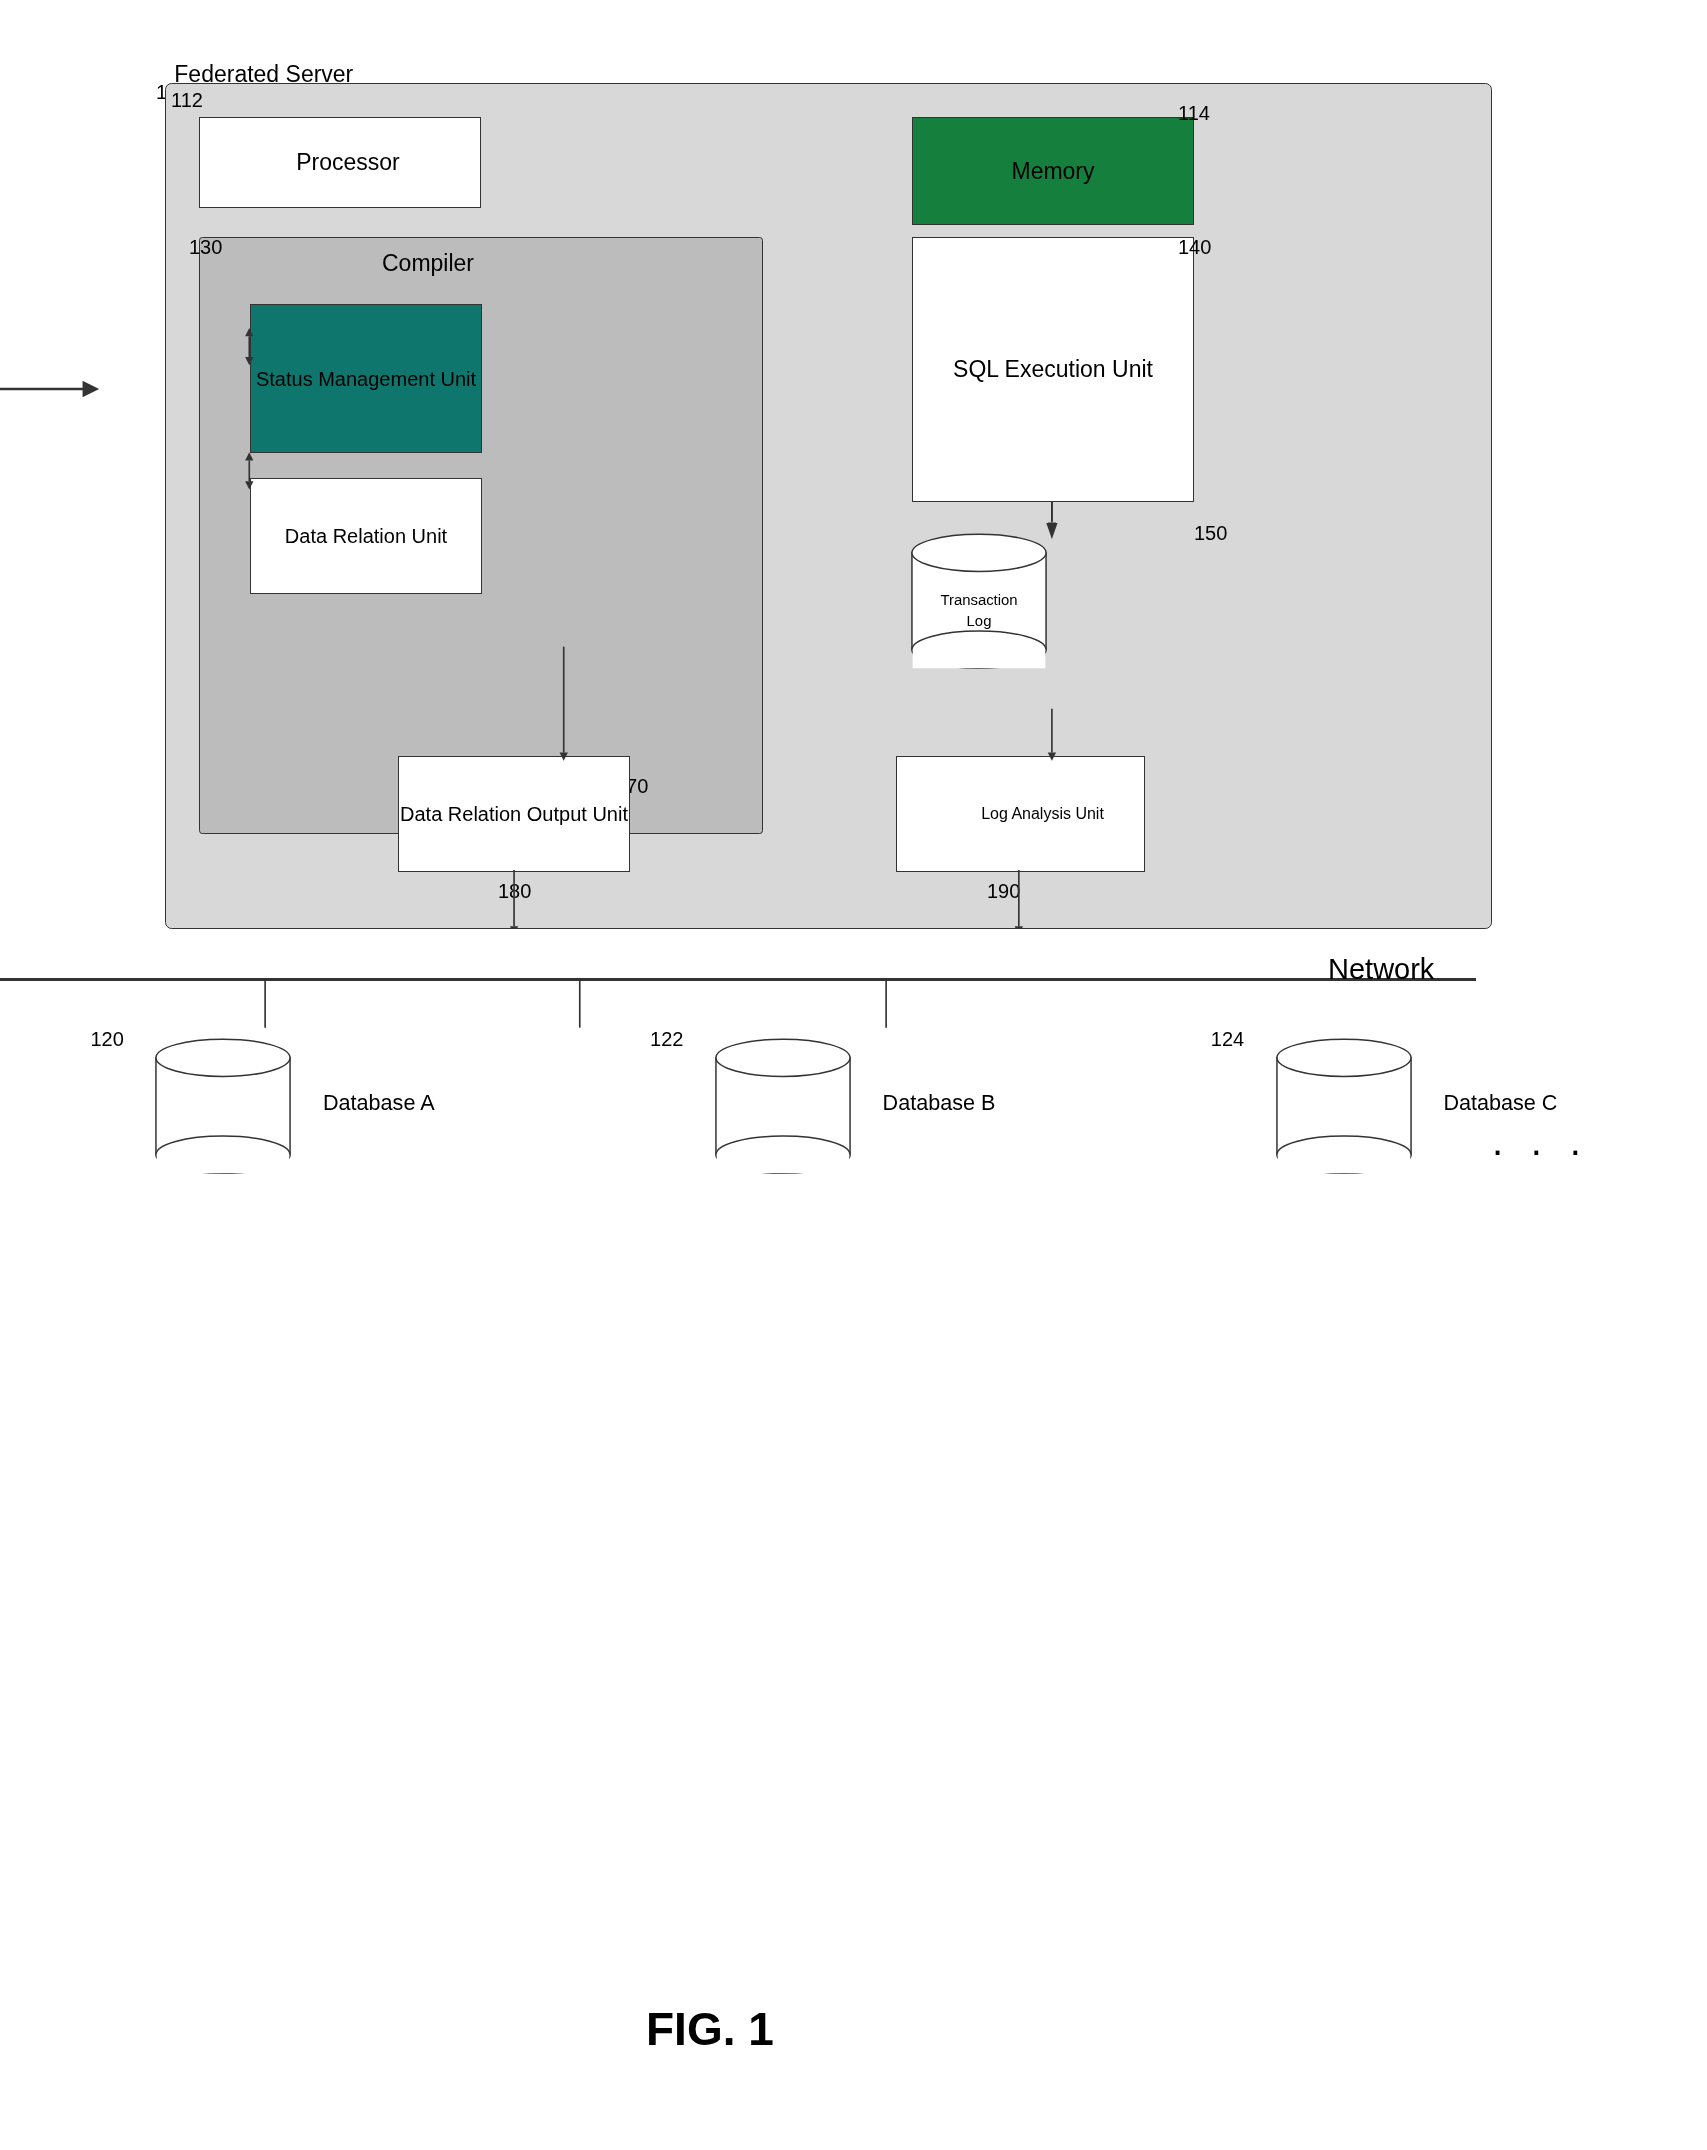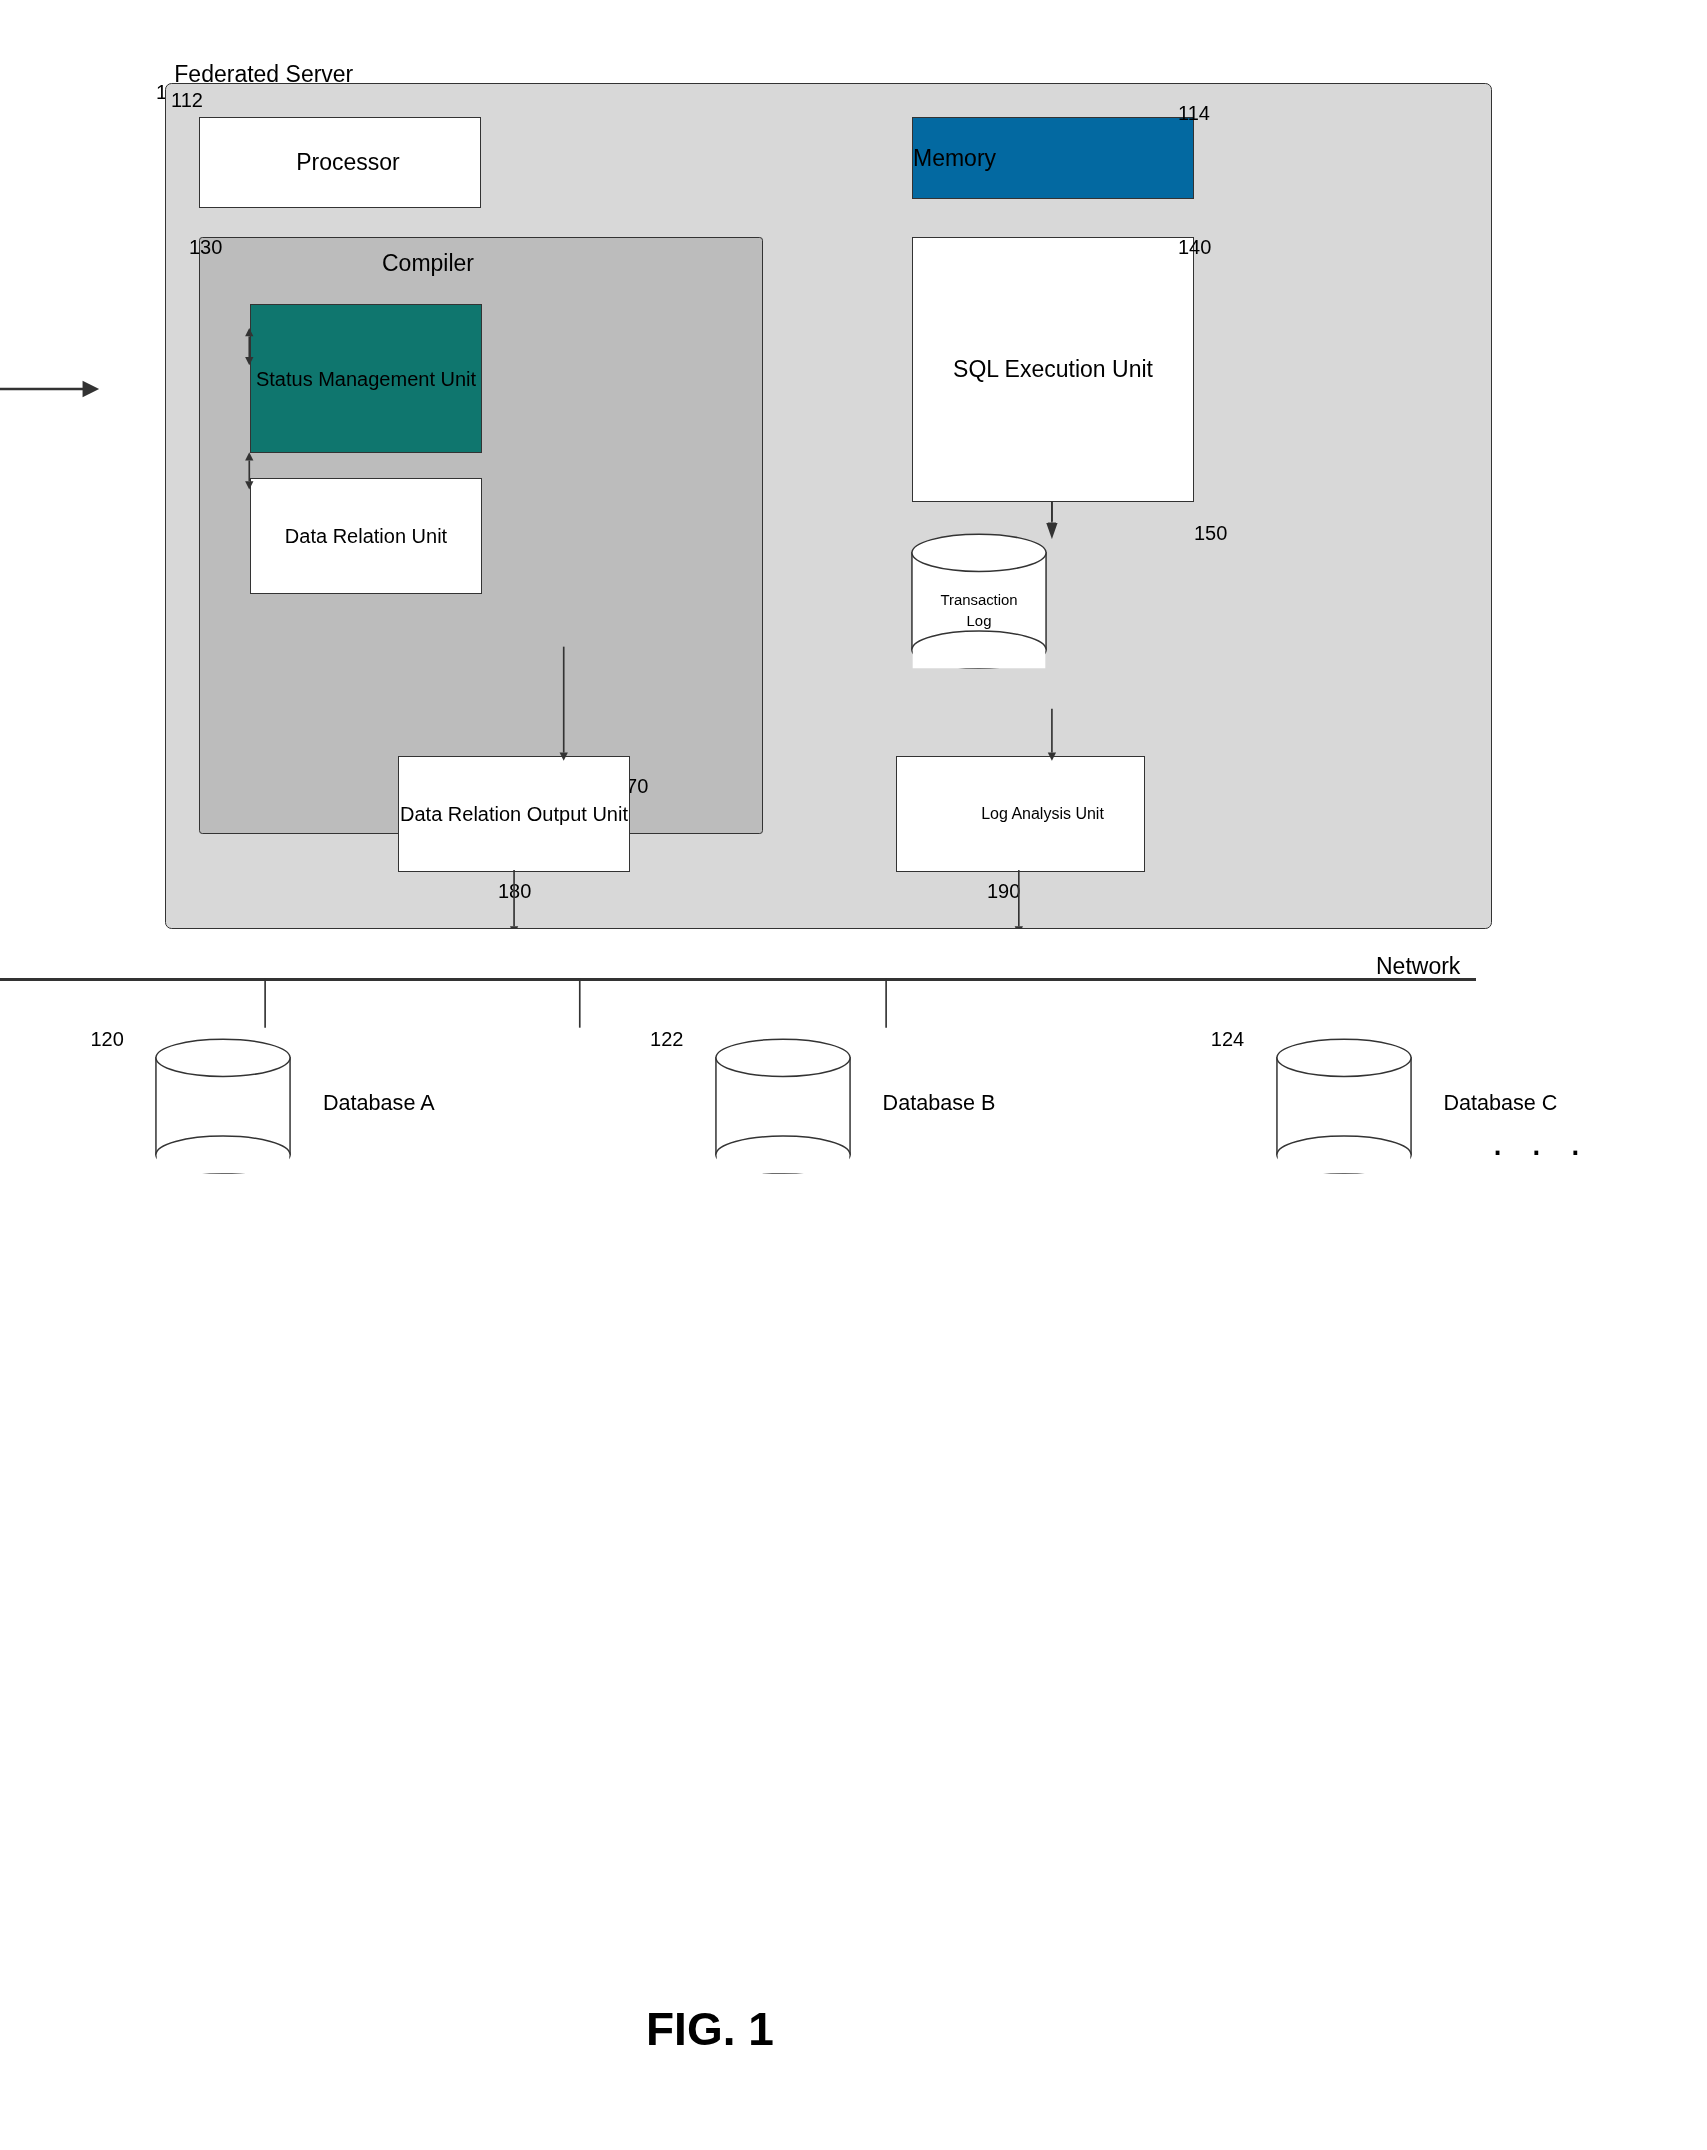--- a/index.html
+++ b/index.html
@@ -64,26 +64,26 @@
     .processor-label {
       font-size: 23px;
     }
 
     
     .memory-box {
       position: absolute;
       top: 33px;
       left: 746px;
       width: 282px;
-      height: 82px;
-      background: #0369a1;
-      border: 1.7px solid #333;
-      display: flex;
-      align-items: center;
-      justify-content: flex-start;
+      height: 108px;
+      background: #15803d;
+      border: 1.7px solid #333;
+      display: flex;
+      align-items: center;
+      justify-content: center;
     }
     .memory-label {
       font-size: 23px;
     }
     .ref-114 {
       position: absolute;
       top: 18px;
       left: 1012px;
       font-size: 20px;
     }
@@ -260,22 +260,22 @@
       position: absolute;
       top: 945px;
       left: -290px;
       width: 1700px;
       height: 2.5px;
       background: #333;
     }
     .network-label {
       position: absolute;
       top: 920px;
-      left: 1310px;
-      font-size: 23px;
+      left: 1262px;
+      font-size: 29px;
     }
 
     
     .databases-section {
       position: absolute;
       top: 995px;
       left: 41px;
       width: 1492px;
       display: flex;
       gap: 232px;

